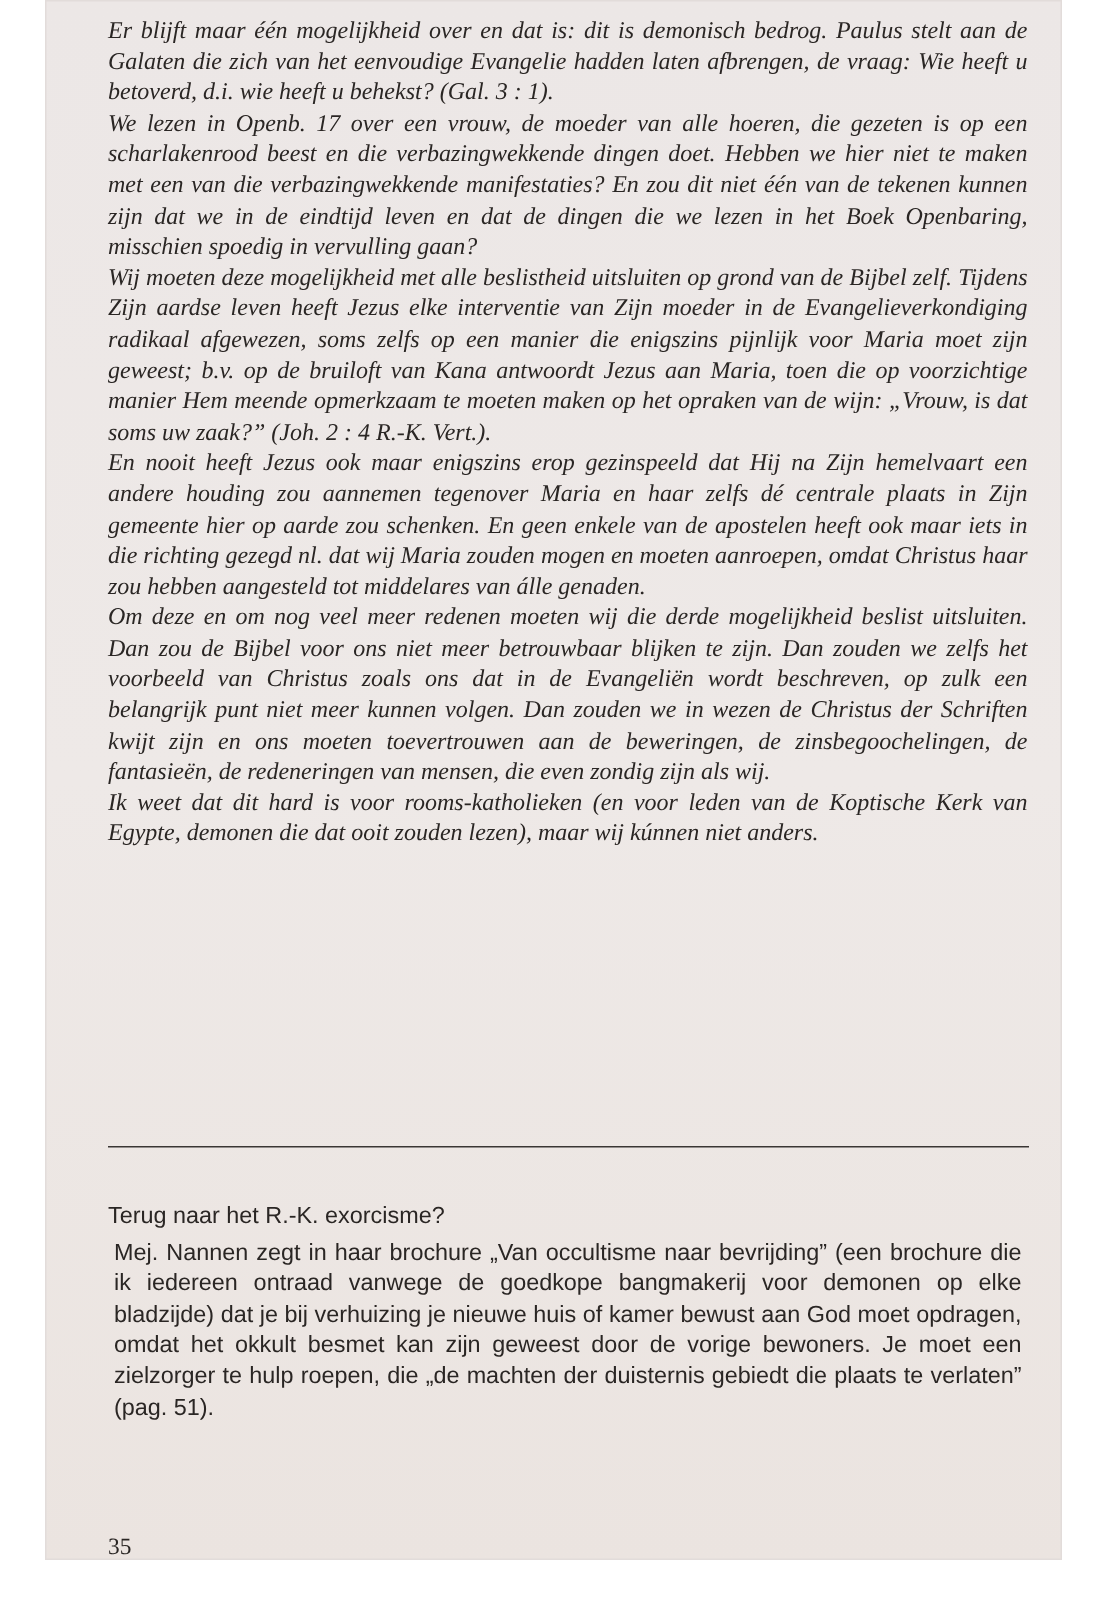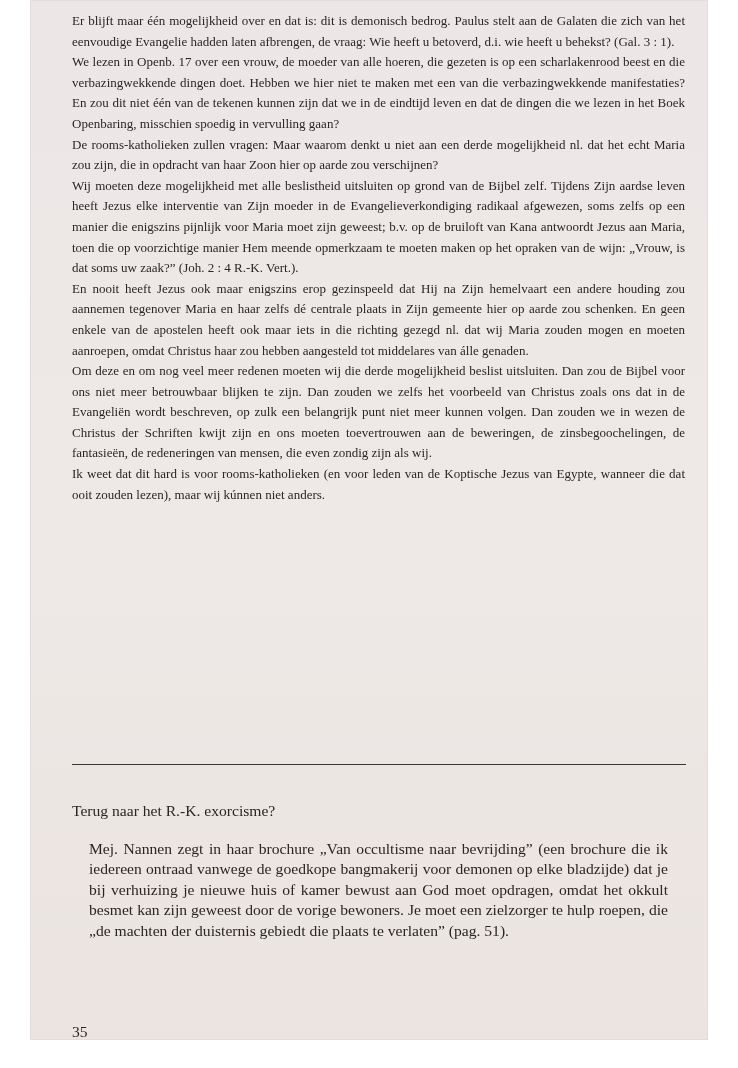--- a/index.html
+++ b/index.html
@@ -5,54 +5,54 @@
   html, body { margin:0; padding:0; background:#ffffff; }
   body { width:738px; height:1068px; position:relative; overflow:hidden; }
   .page {
     position:absolute; left:30px; top:0; width:678px; height:1040px;
     background: linear-gradient(180deg, #ece7e6 0%, #eee9e7 50%, #ebe4e0 100%);
     box-shadow: inset 0 0 0 1px #e2dcda;
   }
   .content {
     position:absolute; left:42px; top:11px; width:613px;
     font-family:"Liberation Serif", "DejaVu Serif", serif;
-    font-size:13px; line-height:20.6px; color:#2a2624;
+    font-size:16px; line-height:20.6px; color:#2a2624;
     text-align:justify;
+    font-style:italic;
   }
   .content p { margin:0; }
   .rule {
     position:absolute; left:42px; top:764px; width:614px; height:0;
     border-top:1.6px solid #3a3634;
   }
   .section {
     position:absolute; left:42px; top:801px; width:613px;
-    font-family:Liberation Serif, serif;
+    font-family:Liberation Sans, sans-serif;
     font-size:15.6px; line-height:20.6px; color:#2a2624;
     text-align:justify;
   }
   .section h2 { margin:0; font-size:15.6px; font-weight:normal; }
-  .section p { margin:17px; }
+  .section p { margin:4px; }
   .page-number {
     position:absolute; left:42px; top:1023px;
     font-family:"Liberation Serif", "DejaVu Serif", serif;
     font-size:15.6px; color:#2a2624;
   }
 </style>
 </head>
 <body>
 
 <div class="page">
   <div class="content">
     <p>Er blijft maar één mogelijkheid over en dat is: dit is demonisch bedrog. Paulus stelt aan de Galaten die zich van het eenvoudige Evangelie hadden laten afbrengen, de vraag: Wie heeft u betoverd, d.i. wie heeft u behekst? (Gal. 3 : 1).</p>
     <p>We lezen in Openb. 17 over een vrouw, de moeder van alle hoeren, die gezeten is op een scharlakenrood beest en die verbazingwekkende dingen doet. Hebben we hier niet te maken met een van die verbazingwekkende manifestaties? En zou dit niet één van de tekenen kunnen zijn dat we in de eindtijd leven en dat de dingen die we lezen in het Boek Openbaring, misschien spoedig in vervulling gaan?</p>
-    <p>De rooms-katholieken zullen vragen: Maar waarom denkt u niet aan een derde mogelijkheid nl. dat het echt Maria zou zijn, die in opdracht van haar Zoon hier op aarde zou verschijnen?</p>
     <p>Wij moeten deze mogelijkheid met alle beslistheid uitsluiten op grond van de Bijbel zelf. Tijdens Zijn aardse leven heeft Jezus elke interventie van Zijn moeder in de Evangelieverkondiging radikaal afgewezen, soms zelfs op een manier die enigszins pijnlijk voor Maria moet zijn geweest; b.v. op de bruiloft van Kana antwoordt Jezus aan Maria, toen die op voorzichtige manier Hem meende opmerkzaam te moeten maken op het opraken van de wijn: „Vrouw, is dat soms uw zaak?” (Joh. 2 : 4 R.-K. Vert.).</p>
     <p>En nooit heeft Jezus ook maar enigszins erop gezinspeeld dat Hij na Zijn hemelvaart een andere houding zou aannemen tegenover Maria en haar zelfs dé centrale plaats in Zijn gemeente hier op aarde zou schenken. En geen enkele van de apostelen heeft ook maar iets in die richting gezegd nl. dat wij Maria zouden mogen en moeten aanroepen, omdat Christus haar zou hebben aangesteld tot middelares van álle genaden.</p>
     <p>Om deze en om nog veel meer redenen moeten wij die derde mogelijkheid beslist uitsluiten. Dan zou de Bijbel voor ons niet meer betrouwbaar blijken te zijn. Dan zouden we zelfs het voorbeeld van Christus zoals ons dat in de Evangeliën wordt beschreven, op zulk een belangrijk punt niet meer kunnen volgen. Dan zouden we in wezen de Christus der Schriften kwijt zijn en ons moeten toevertrouwen aan de beweringen, de zinsbegoochelingen, de fantasieën, de redeneringen van mensen, die even zondig zijn als wij.</p>
-    <p>Ik weet dat dit hard is voor rooms-katholieken (en voor leden van de Koptische Jezus van Egypte, wanneer die dat ooit zouden lezen), maar wij kúnnen niet anders.</p>
+    <p>Ik weet dat dit hard is voor rooms-katholieken (en voor leden van de Koptische Kerk van Egypte, demonen die dat ooit zouden lezen), maar wij kúnnen niet anders.</p>
   </div>
 
   <div class="rule"></div>
 
   <div class="section">
     <h2>Terug naar het R.-K. exorcisme?</h2>
     <p>Mej. Nannen zegt in haar brochure „Van occultisme naar bevrijding” (een brochure die ik iedereen ontraad vanwege de goedkope bangmakerij voor demonen op elke bladzijde) dat je bij verhuizing je nieuwe huis of kamer bewust aan God moet opdragen, omdat het okkult besmet kan zijn geweest door de vorige bewoners. Je moet een zielzorger te hulp roepen, die „de machten der duisternis gebiedt die plaats te verlaten” (pag. 51).</p>
   </div>
 
   <div class="page-number">35</div>

